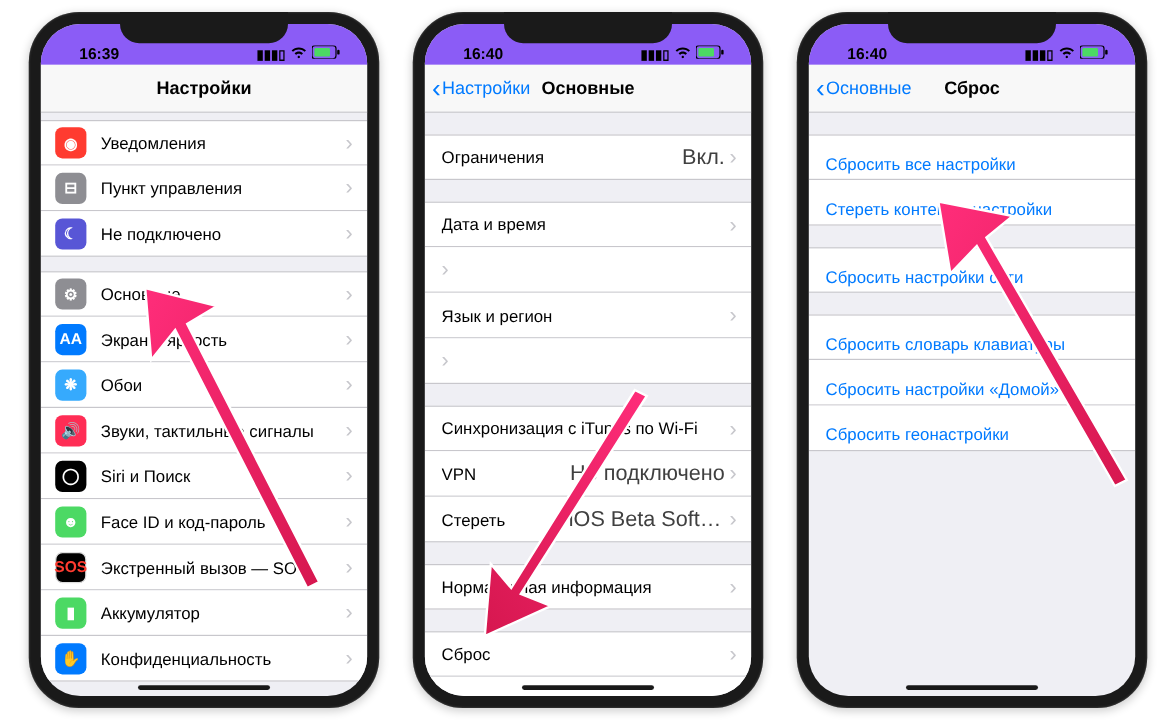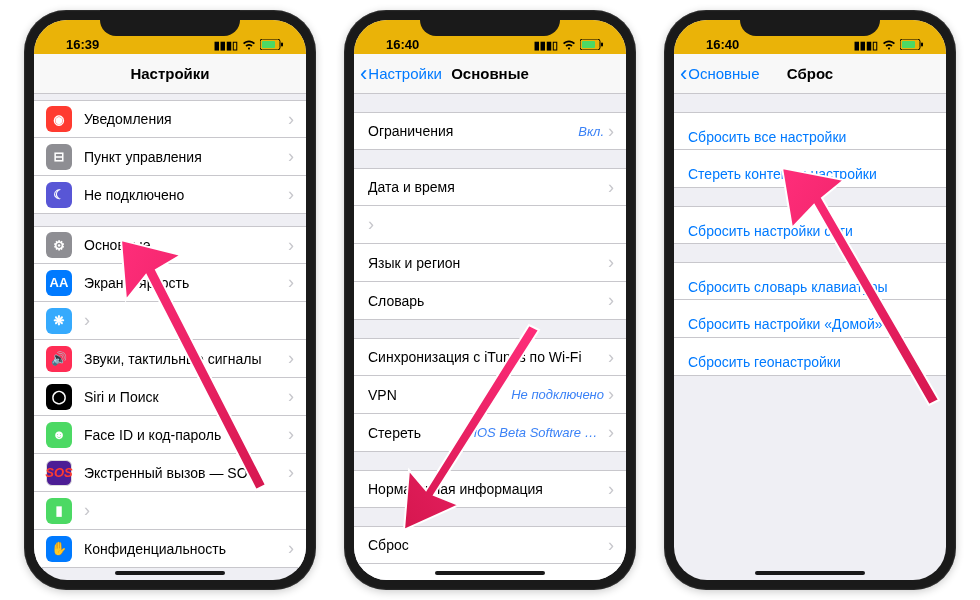--- a/index.html
+++ b/index.html
@@ -43,21 +43,21 @@
   }
   .status-bar {
     height: 34px;
     display: flex;
     justify-content: space-between;
     align-items: flex-end;
     padding: 0 22px 2px 26px;
     font-size: 13px;
     font-weight: 600;
     color: #000;
-    background: #eab308;
+    background: #8b5cf6;
   }
   .status-bar .time { padding-left: 6px; }
   .status-icons { display:flex; gap:4px; align-items:center; font-size:11px; }
   .nav-bar {
     height: 40px;
     background: #f8f8f8;
     border-bottom: 1px solid #c8c7cc;
     display: flex;
     align-items: center;
     justify-content: center;
@@ -102,21 +102,21 @@
     margin-right: 12px;
     display:flex;
     align-items:center;
     justify-content:center;
     color:#fff;
     font-size:13px;
     font-weight:600;
     flex-shrink:0;
   }
   .row .label { flex: 1; color: #000; white-space:nowrap; overflow:hidden; text-overflow:ellipsis;}
-  .row .detail { color: #3b82f6; font-size: 13px; margin-right: 4px; max-width:130px; white-space:nowrap; overflow:hidden; text-overflow:ellipsis;font-style:italic;}
+  .row .detail { color: #404040; font-size: 18px; margin-right: 4px; max-width:130px; white-space:nowrap; overflow:hidden; text-overflow:ellipsis;}
   .row .chevron { color: #c7c7cc; font-size: 18px; font-weight:300; }
   .row.link .label { color: #007aff; margin-top: 11px; }
   .row.noicon { padding-left: 14px; }
   .arrow {
     position: absolute;
     pointer-events: none;
     z-index: 20;
   }
   .home-indicator {
     position:absolute;
@@ -178,44 +178,46 @@
             <span class="label">Основные</span>
             <span class="chevron">›</span>
           </div>
           <div class="row">
             <span class="icon" style="background: rgb(0, 122, 255); text-align: right;">AA</span>
             <span class="label">Экран и яркость</span>
             <span class="chevron">›</span>
           </div>
           <div class="row">
             <span class="icon" style="background: rgb(54, 170, 253);">❋</span>
+            <span class="label">Обои</span>
             <span class="chevron">›</span>
           </div>
           <div class="row">
             <span class="icon" style="background: rgb(255, 45, 85);">🔊</span>
             <span class="label">Звуки, тактильные сигналы</span>
             <span class="chevron">›</span>
           </div>
           <div class="row">
             <span class="icon" style="background: rgb(0, 0, 0);">◯</span>
             <span class="label">Siri и Поиск</span>
             <span class="chevron">›</span>
           </div>
           <div class="row">
             <span class="icon" style="background: rgb(76, 217, 100);">☻</span>
             <span class="label">Face ID и код-пароль</span>
             <span class="chevron">›</span>
           </div>
           <div class="row">
-            <span class="icon" style="background: #4c1d95; color: rgb(255, 59, 48); border: 0.5px solid rgb(221, 221, 221); font-style: italic;">SOS</span>
+            <span class="icon" style="background: #000000; color: rgb(255, 59, 48); border: 0.5px solid rgb(221, 221, 221);">SOS</span>
             <span class="label">Экстренный вызов — SOS</span>
             <span class="chevron">›</span>
           </div>
           <div class="row">
             <span class="icon" style="background: rgb(76, 217, 100);">▮</span>
+            <span class="label">Аккумулятор</span>
             <span class="chevron">›</span>
           </div>
           <div class="row">
             <span class="icon" style="background: rgb(0, 122, 255);">✋</span>
             <span class="label">Конфиденциальность</span>
             <span class="chevron">›</span>
           </div>
         </div>
       </div>
     <svg class="arrow" style="left:72px;top:210px" width="170" height="280" viewBox="0 0 170 280">
@@ -268,21 +270,20 @@
             <span class="chevron">›</span>
           </div>
           <div class="row noicon">
             <span class="chevron">›</span>
           </div>
           <div class="row noicon">
             <span class="label">Язык и регион</span>
             <span class="chevron">›</span>
           </div>
           <div class="row noicon">
-            <span class="label">Словарь</span>
             <span class="chevron">›</span>
           </div>
         </div>
         <div class="group">
           <div class="row noicon">
             <span class="label">Синхронизация с iTunes по Wi-Fi</span>
             <span class="chevron">›</span>
           </div>
           <div class="row noicon">
             <span class="label">VPN</span>

